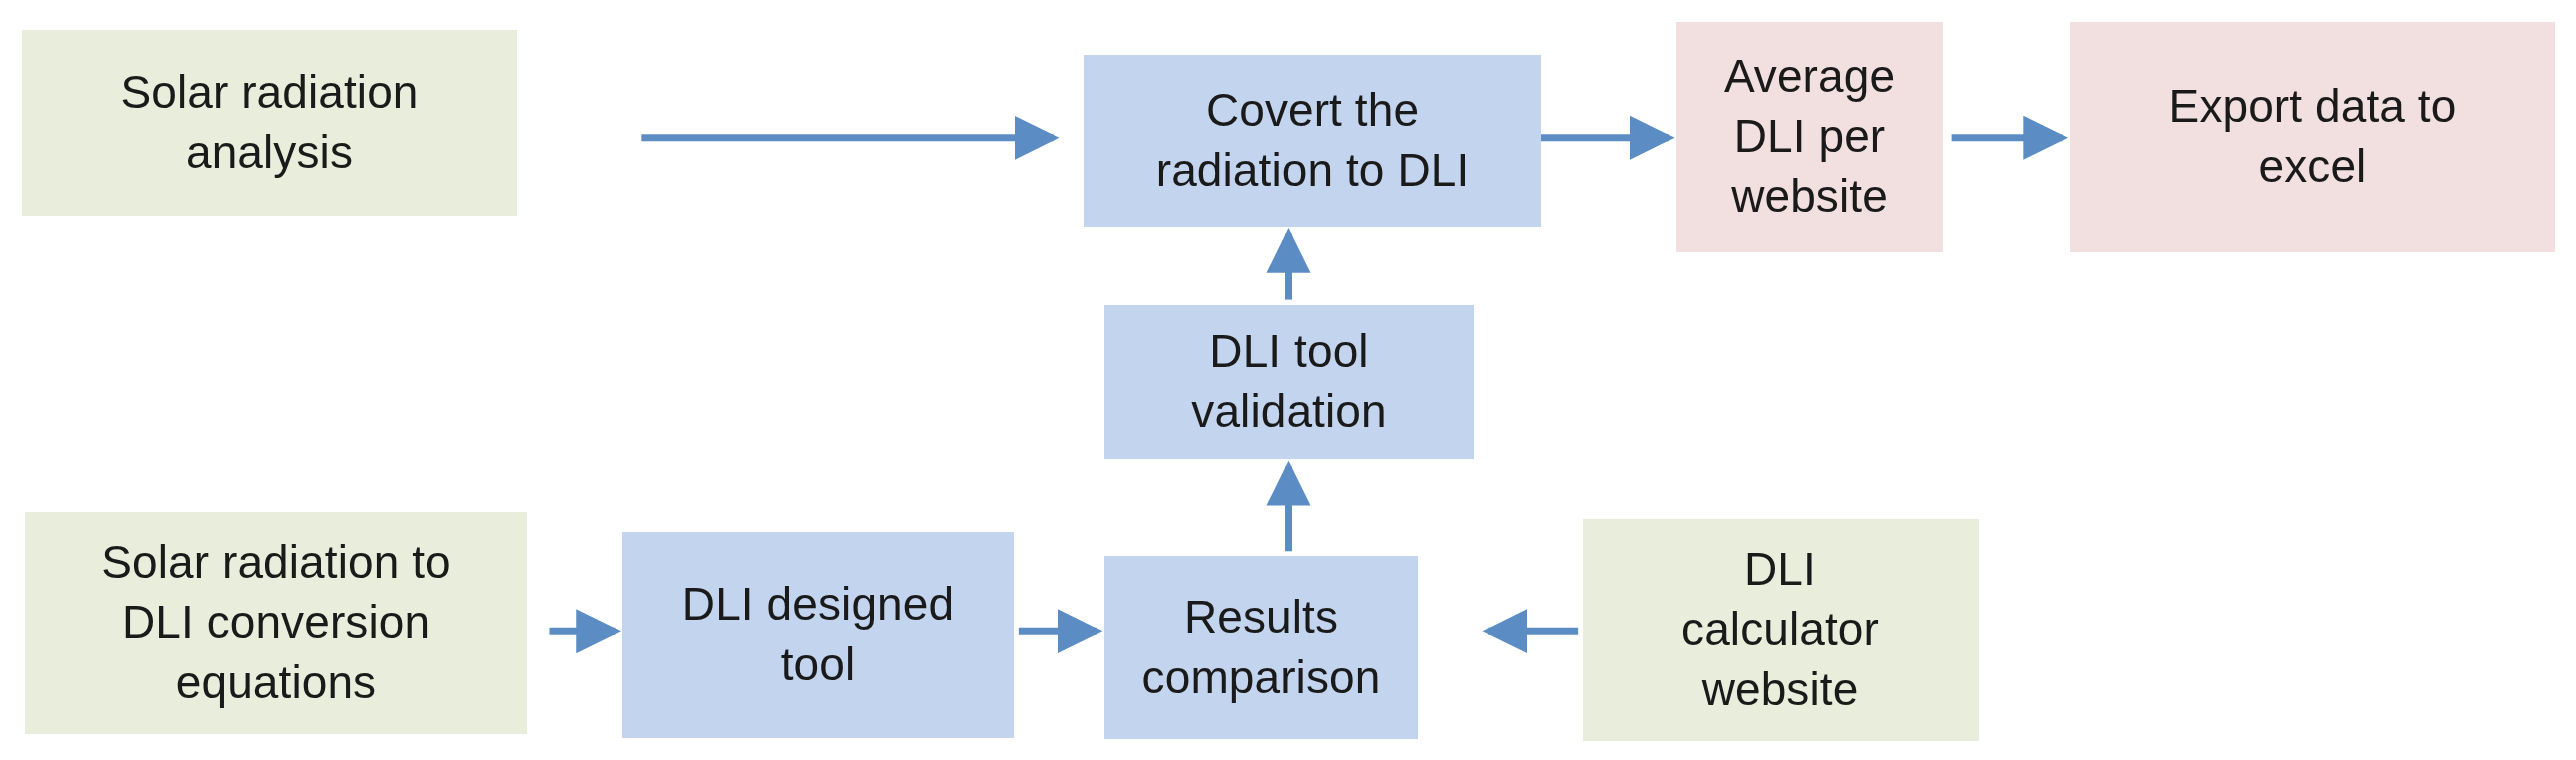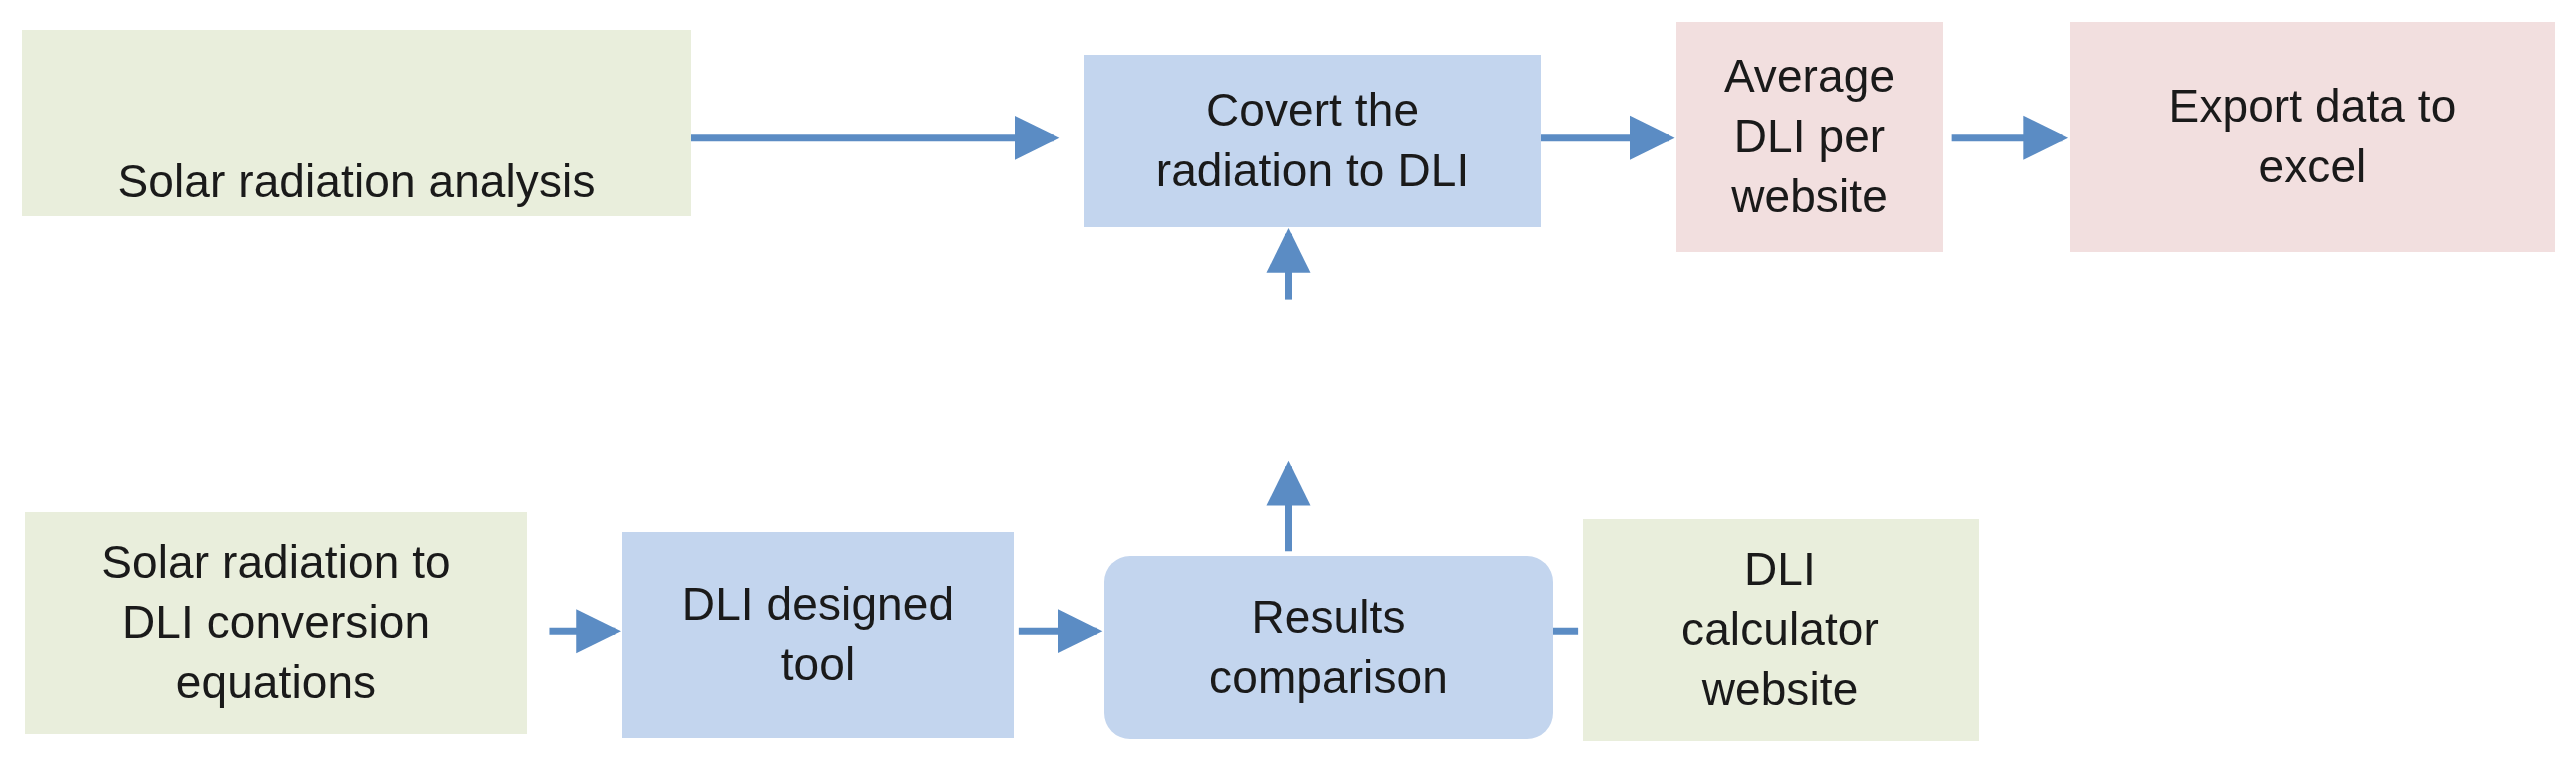--- a/index.html
+++ b/index.html
@@ -65,53 +65,57 @@
 
     <line x1="1290" y1="552" x2="1290" y2="467" stroke="#5b8cc4" stroke-width="7" marker-end="url(#arrowhead)"></line>
 
     <line x1="550" y1="632" x2="616" y2="632" stroke="#5b8cc4" stroke-width="7" marker-end="url(#arrowhead)"></line>
 
     <line x1="1020" y1="632" x2="1098" y2="632" stroke="#5b8cc4" stroke-width="7" marker-end="url(#arrowhead)"></line>
 
     <line x1="1580" y1="632" x2="1490" y2="632" stroke="#5b8cc4" stroke-width="7" marker-end="url(#arrowhead)"></line>
   </svg>
 
-  <div class="node green" style="left:22px; top:30px; width:669px; height:186px;align-items:flex-end;">
+  <div class="node green" style="left:22px; top:30px; width:495px; height:186px;">
     <span>Solar radiation analysis</span>
   </div>
 
   <div class="node blue" style="left:1084px; top:55px; width:457px; height:172px;">
     <span>Covert the
 radiation to DLI</span>
   </div>
 
   <div class="node pink" style="left:1676px; top:22px; width:267px; height:230px;">
     <span>Average
 DLI per
 website</span>
   </div>
 
   <div class="node pink" style="left:2070px; top:22px; width:485px; height:230px;">
     <span>Export data to
 excel</span>
   </div>
 
+  <div class="node blue" style="left:1104px; top:305px; width:370px; height:154px;">
+    <span>DLI tool
+validation</span>
+  </div>
 
   <div class="node green" style="left:25px; top:512px; width:502px; height:222px;">
     <span>Solar radiation to
 DLI conversion
 equations</span>
   </div>
 
   <div class="node blue" style="left:622px; top:532px; width:392px; height:206px;">
     <span>DLI designed
 tool</span>
   </div>
 
-  <div class="node blue" style="left:1104px; top:556px; width:449px; height:183px;border-radius:26px;">
+  <div class="node blue" style="left:1104px; top:556px; width:314px; height:183px;">
     <span>Results
 comparison</span>
   </div>
 
   <div class="node green" style="left:1583px; top:519px; width:396px; height:222px;padding-left:8px;">
     <span>DLI
 calculator
 website</span>
   </div>
 

